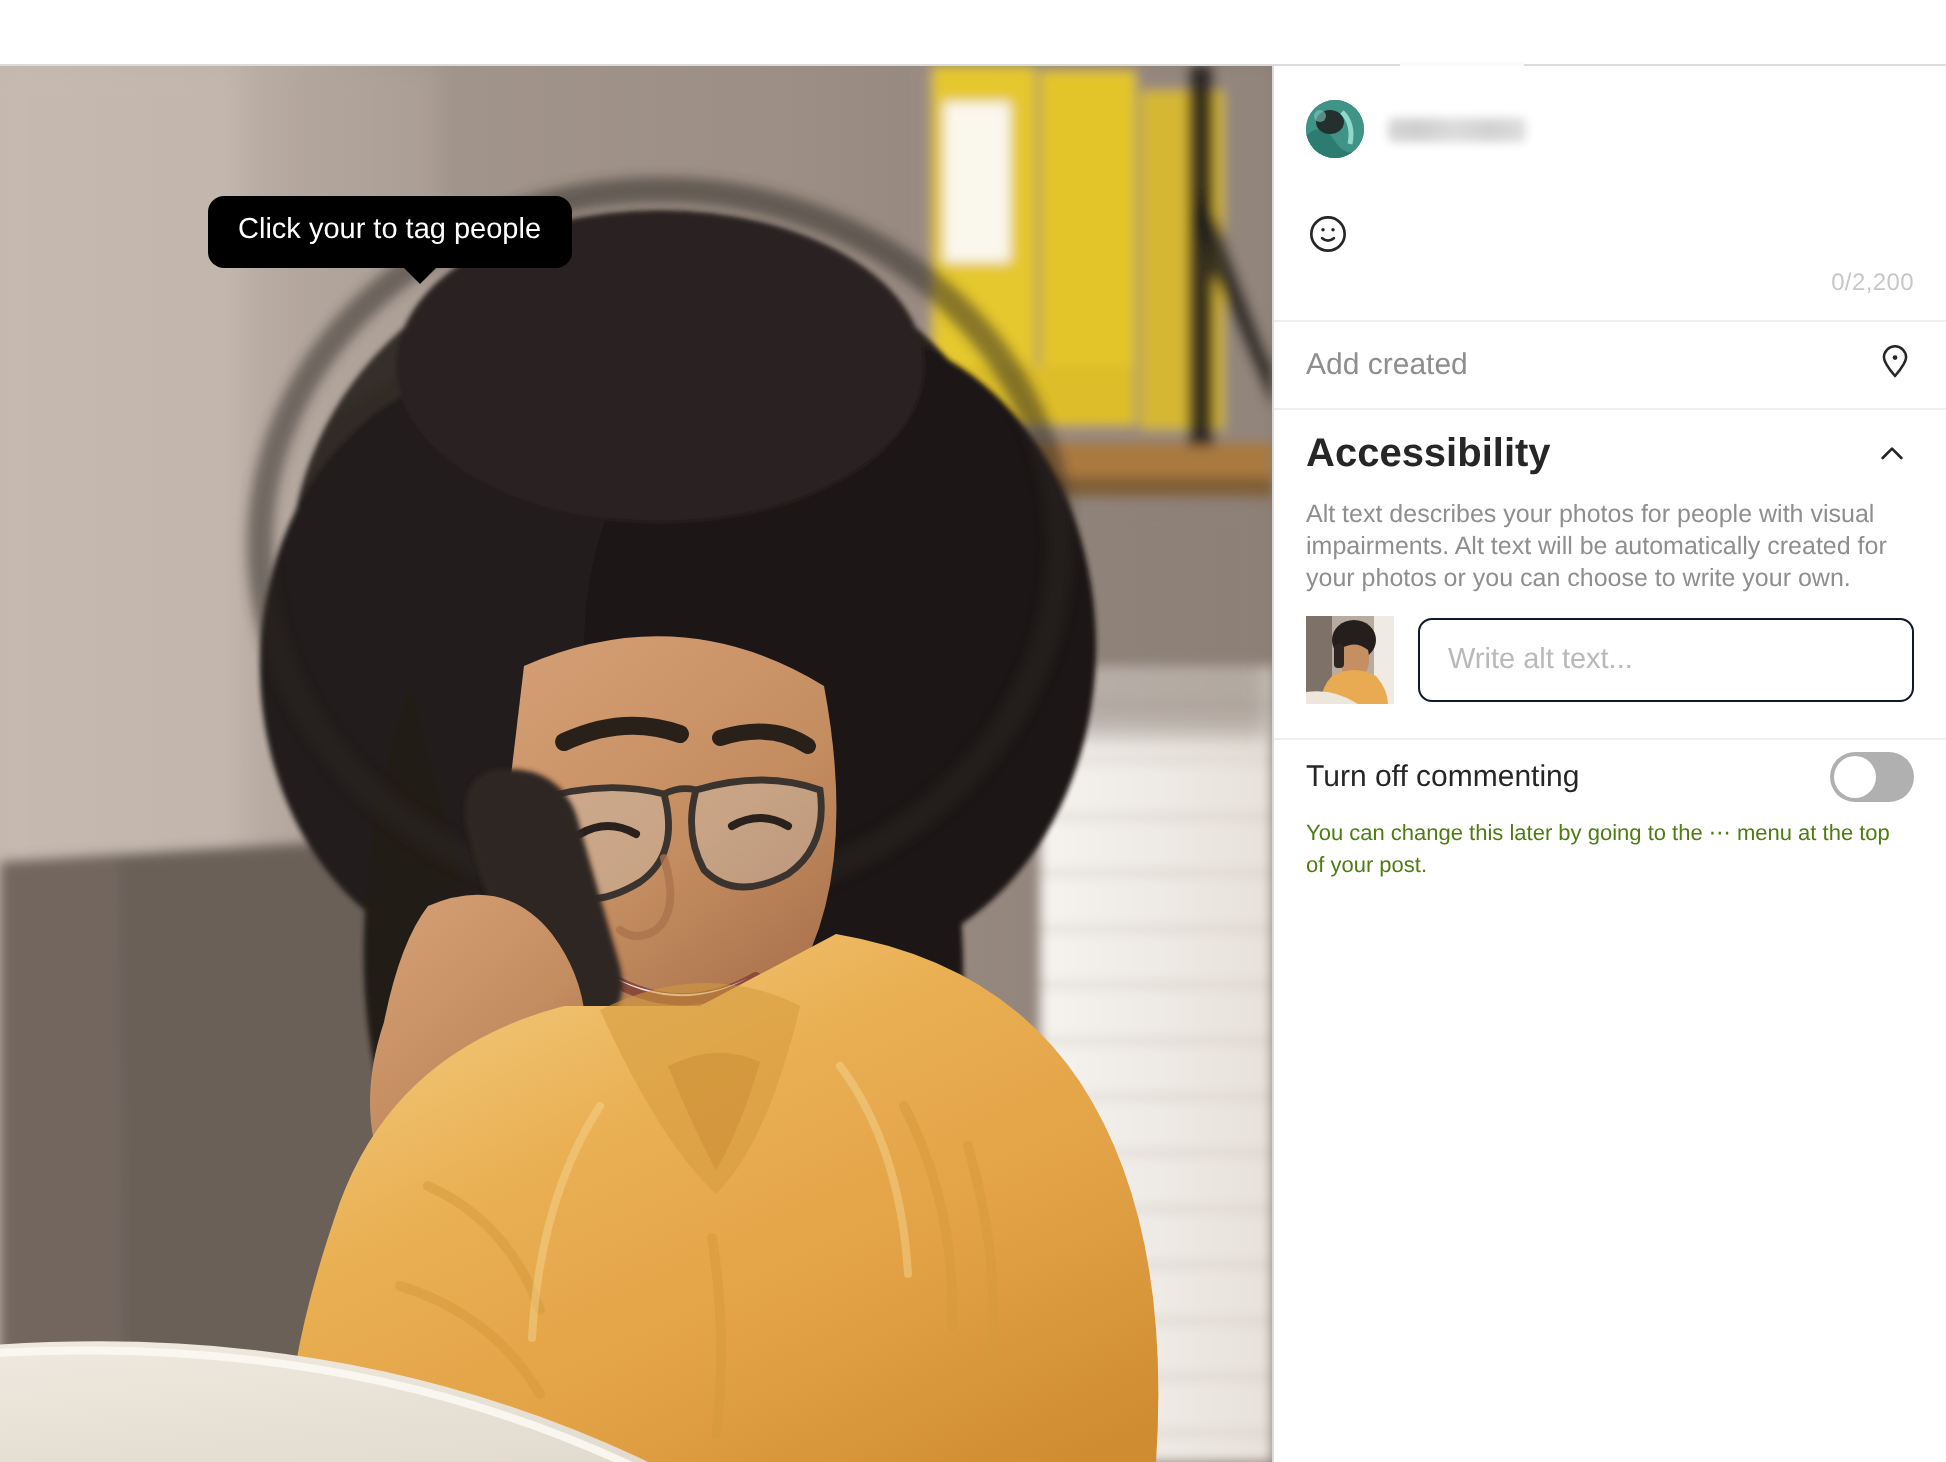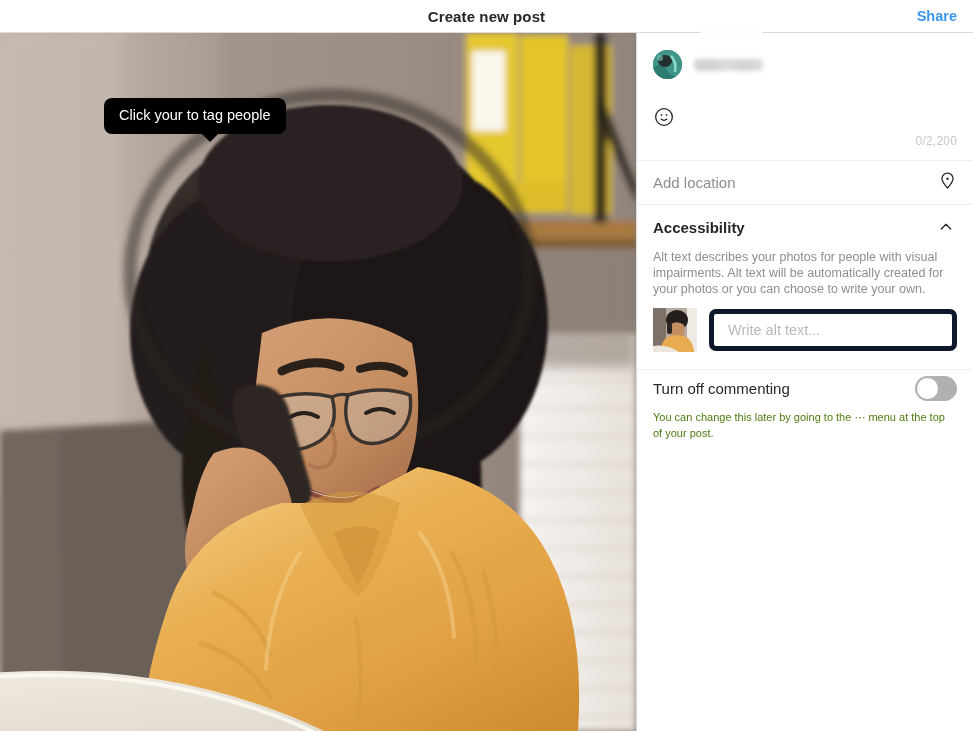--- a/index.html
+++ b/index.html
@@ -111,40 +111,40 @@
   }
   .location-text { font-size: 15px; color: #8e8e8e; }
 
   .section {
     padding: 0 16px;
   }
   .section-head {
     display: flex; align-items: center; justify-content: space-between;
     height: 44px; cursor: pointer;
   }
-  .section-title { font-size: 15px; font-weight: 700; color: #262626; }
+  .section-title { font-size: 20px; font-weight: 700; color: #262626; }
   .chevron-btn {
     background: none; border: none; padding: 0; cursor: pointer;
     display: flex; align-items: center; justify-content: center;
     width: 22px; height: 22px;
   }
 
   .section-desc {
     font-size: 12.5px; color: #8e8e8e; line-height: 16px; padding-bottom: 11px;
   }
 
   .alt-row {
     display: flex; align-items: center; gap: 12px; padding-bottom: 17px;
   }
   .alt-thumb {
     width: 44px; height: 44px; flex: 0 0 44px; overflow: hidden; background:#a89c94;
   }
   .alt-thumb svg { display:block; width:100%; height:100%; }
   .alt-input {
-    flex: 1; height: 42px; border: 5px solid #0f172a; border-radius: 7px;
+    flex: 1; height: 42px; border: 1px solid #0f172a; border-radius: 7px;
     padding: 0 14px; font-size: 14.5px; color: #262626;
     font-family: "Liberation Sans", sans-serif; background: #fff; outline: none;
   }
   .alt-input::placeholder { color: #b9b9b9; }
 
   .toggle-row {
     display: flex; align-items: center; justify-content: space-between;
     padding: 6px 0 8px 0;
     gap: 32px;
   }
@@ -159,24 +159,20 @@
   }
   .toggle-desc {
     font-size: 11px; color: #4d7c0f; line-height: 16px; padding-bottom: 10px;
   }
 </style>
 </head>
 <body>
 
 <div class="app">
 
-  <div class="header">
-    <div class="header-title">Create new post</div>
-    <button class="share-btn">Share</button>
-  </div>
   <div class="header-divider"></div>
   <div class="header-notch"></div>
 
   <div class="media-pane">
     <div class="photo">
       <svg viewBox="0 0 636 698" preserveAspectRatio="xMidYMid slice" xmlns="http://www.w3.org/2000/svg">
         <defs>
           <linearGradient id="wallG" x1="0" y1="0" x2="1" y2="0">
             <stop offset="0" stop-color="#c3b7ae"></stop>
             <stop offset="0.18" stop-color="#bdb0a7"></stop>
@@ -362,21 +358,21 @@
           <circle cx="9" cy="9.5" r="1.05" fill="#262626" stroke="none"></circle>
           <circle cx="15" cy="9.5" r="1.05" fill="#262626" stroke="none"></circle>
         </svg>
       </button>
       <span class="char-count">0/2,200</span>
     </div>
 
     <div class="row-divider"></div>
 
     <div class="location-row">
-      <span class="location-text">Add location</span>
+      <span class="location-text">Add created</span>
       <span>
         <svg width="19" height="19" viewBox="0 0 24 24" fill="none" stroke="#262626" stroke-width="1.6" xmlns="http://www.w3.org/2000/svg">
           <path d="M12 21.5 c4.5 -5.2 7 -8.6 7 -11.8 A7 7 0 0 0 5 9.7 c0 3.2 2.5 6.6 7 11.8 Z" stroke-linejoin="round"></path>
           <circle cx="12" cy="9.8" r="1.5" fill="#262626" stroke="none"></circle>
         </svg>
       </span>
     </div>
 
     <div class="row-divider"></div>
 

